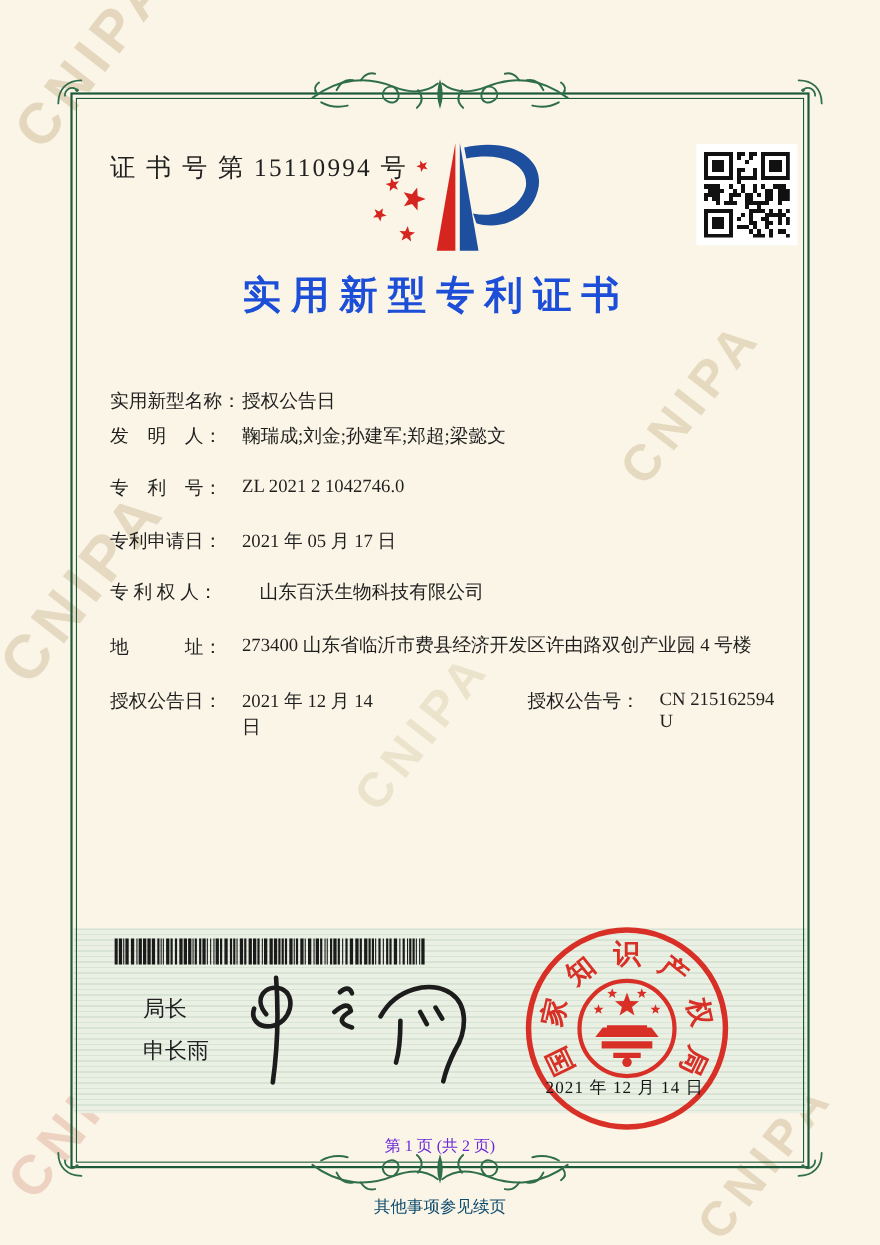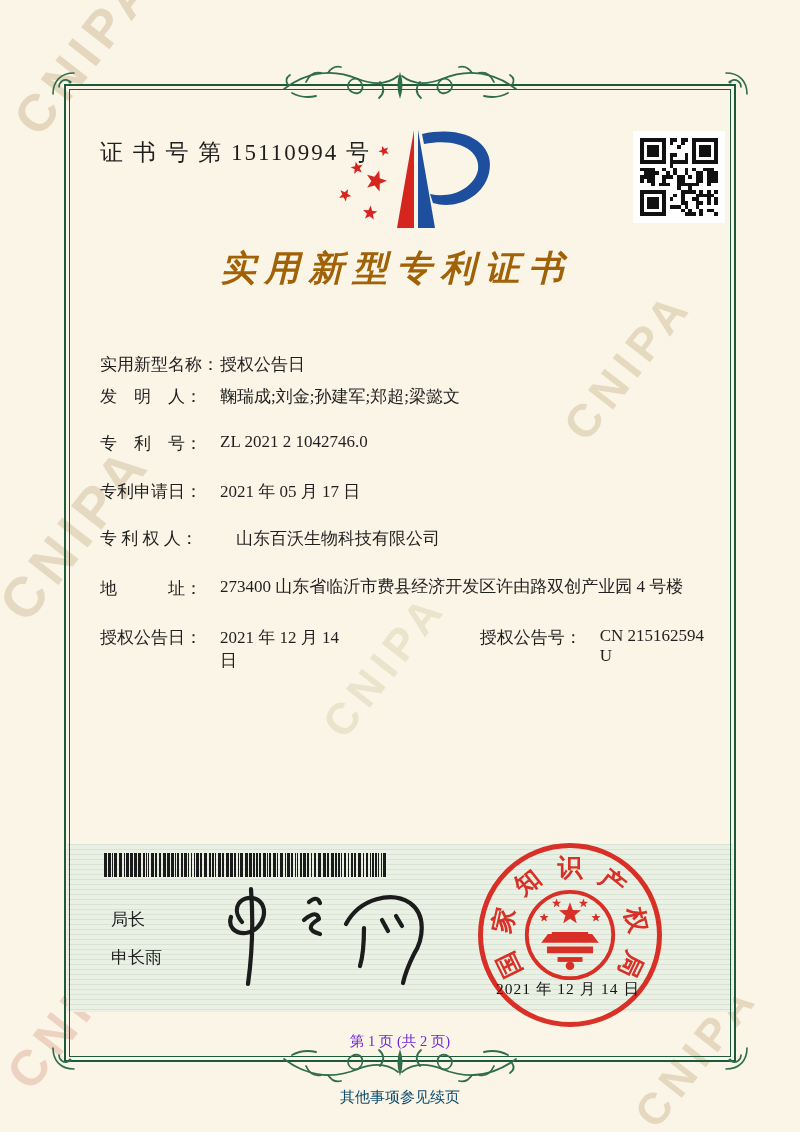--- a/index.html
+++ b/index.html
@@ -15,37 +15,37 @@
   .flourish{position:absolute;left:280px;width:240px;height:56px;}
   .fl-top{top:57px;}
   .fl-bottom{top:1035px;transform:scaleY(-1);}
   .corner{position:absolute;width:26px;height:26px;}
   
   .cert-no{position:absolute;left:100px;top:137px;font-size:23px;letter-spacing:2px;}
   .qrbox{position:absolute;left:633px;top:131px;width:92px;height:92px;background:#fff;
          display:flex;align-items:center;justify-content:center;}
   .logo{position:absolute;left:328px;top:124px;width:184px;height:112px;}
   .title{position:absolute;left:0;top:245px;width:784px;text-align:center;font-size:35px;font-weight:bold;
-         letter-spacing:9px;text-indent:9px;color:#a16207;font-style:italic;}
+         letter-spacing:9px;text-indent:9px;color:#1d4ed8;}
   
   .fields{position:absolute;left:100px;top:337px;width:620px;font-size:17px;}
   .field-row{position:absolute;left:0;display:flex;align-items:flex-start;}
   .fl{display:inline-block;width:120px;flex:0 0 120px;}
   .fv{display:inline-block;}
   .fv-addr{width:478px;line-height:26px;}
   .pair2{margin-left:120px;}
   
   .paras{position:absolute;left:100px;top:659px;width:606px;font-size:16.5px;line-height:1.7;text-align:justify;}
   .paras p{margin:0;text-indent:2em;}
   
   .band{position:absolute;left:67px;top:844px;width:666px;height:168px;
         background:repeating-linear-gradient(180deg,rgba(120,160,132,0.16) 0 1px,rgba(0,0,0,0) 1px 5px),#eaf0e3;}
   .barcode{position:absolute;left:104px;top:853px;width:286px;height:24px;}
-  .sig-labels{position:absolute;left:111px;top:901px;font-family:Liberation Sans, sans-serif;
-              font-size:17px;line-height:38px;color:#222;}
+  .sig-labels{position:absolute;left:130px;top:901px;font-family:Liberation Mono, monospace;
+              font-size:20px;line-height:38px;color:#222;}
   .sig-script{position:absolute;left:212px;top:886px;width:225px;height:104px;}
   .seal{position:absolute;left:478px;top:843px;width:184px;height:184px;opacity:0.95;}
   .seal-ring{position:absolute;left:0;top:0;width:184px;height:184px;border-radius:50%;
              border:5px solid #d8261d;box-sizing:border-box;}
   .seal-char{position:absolute;left:50%;top:50%;font-size:25px;font-weight:bold;color:#d8261d;}
   .emblem{position:absolute;left:44px;top:44px;width:96px;height:96px;}
   .seal-date{position:absolute;left:496px;top:979px;width:170px;font-size:15.5px;letter-spacing:1px;
              color:#141414;z-index:6;}
   
   .page-info{position:absolute;left:0;top:1032px;width:800px;text-align:center;font-size:14.5px;color:#6d28d9;}

